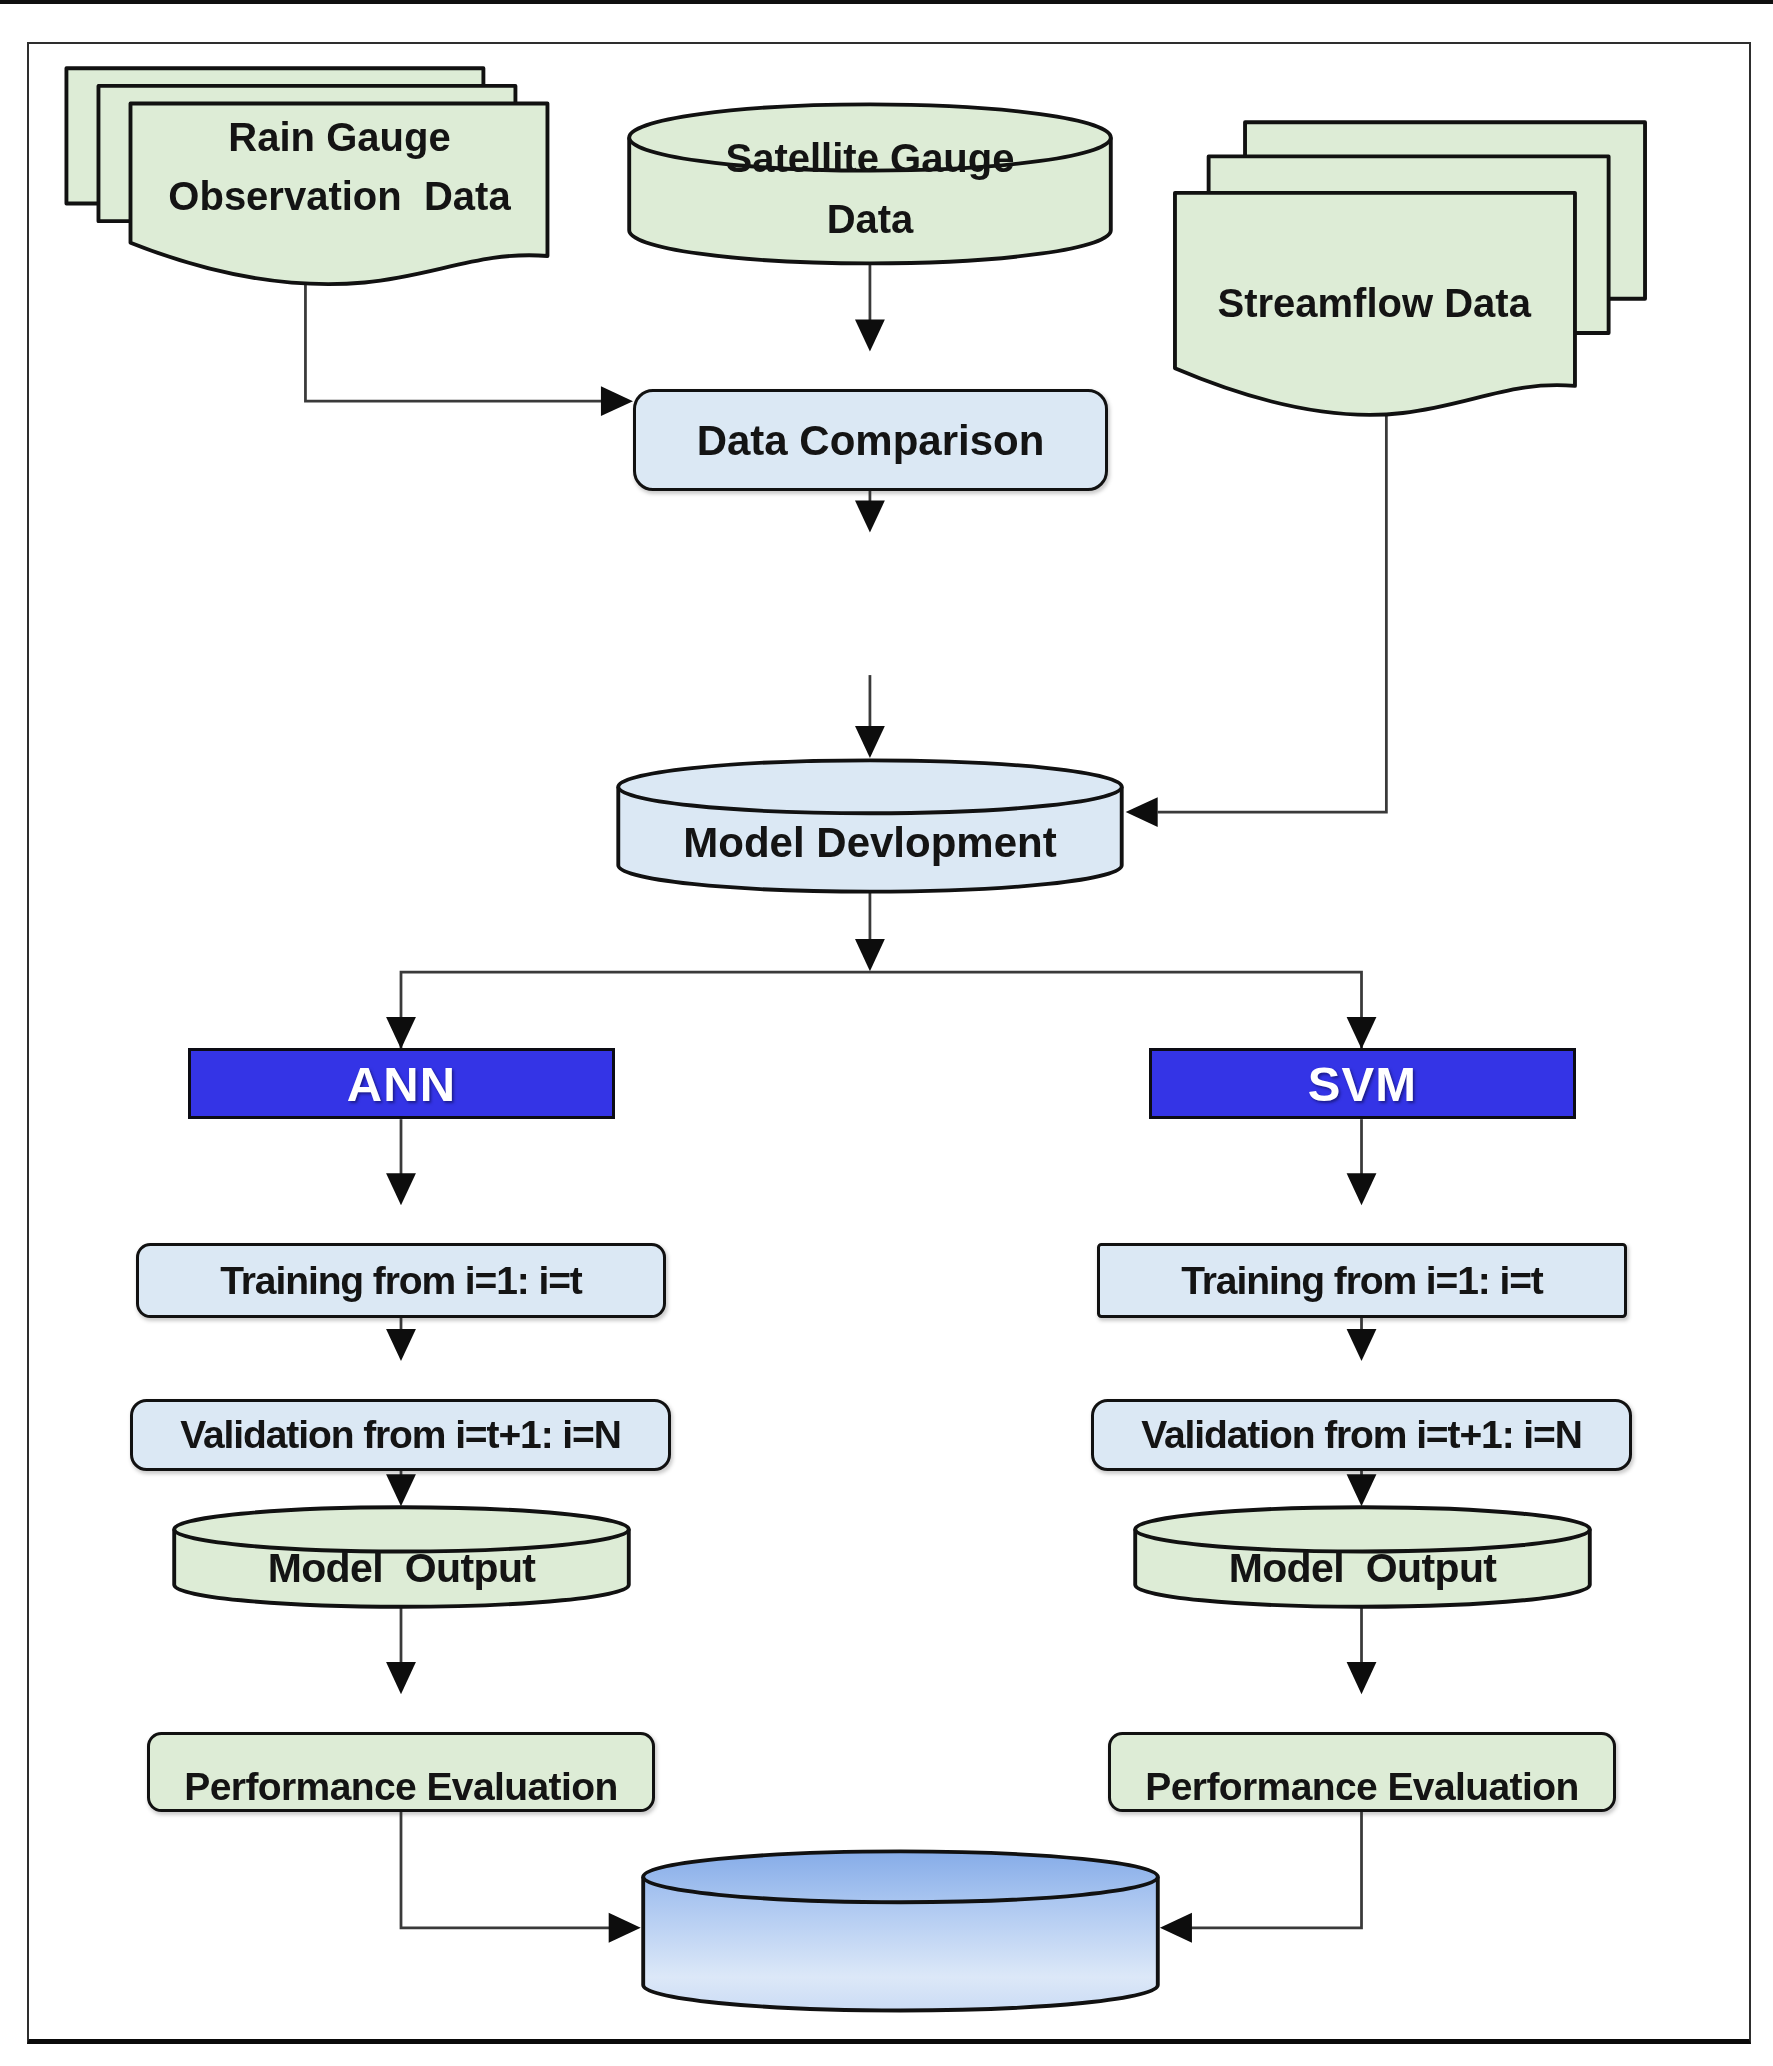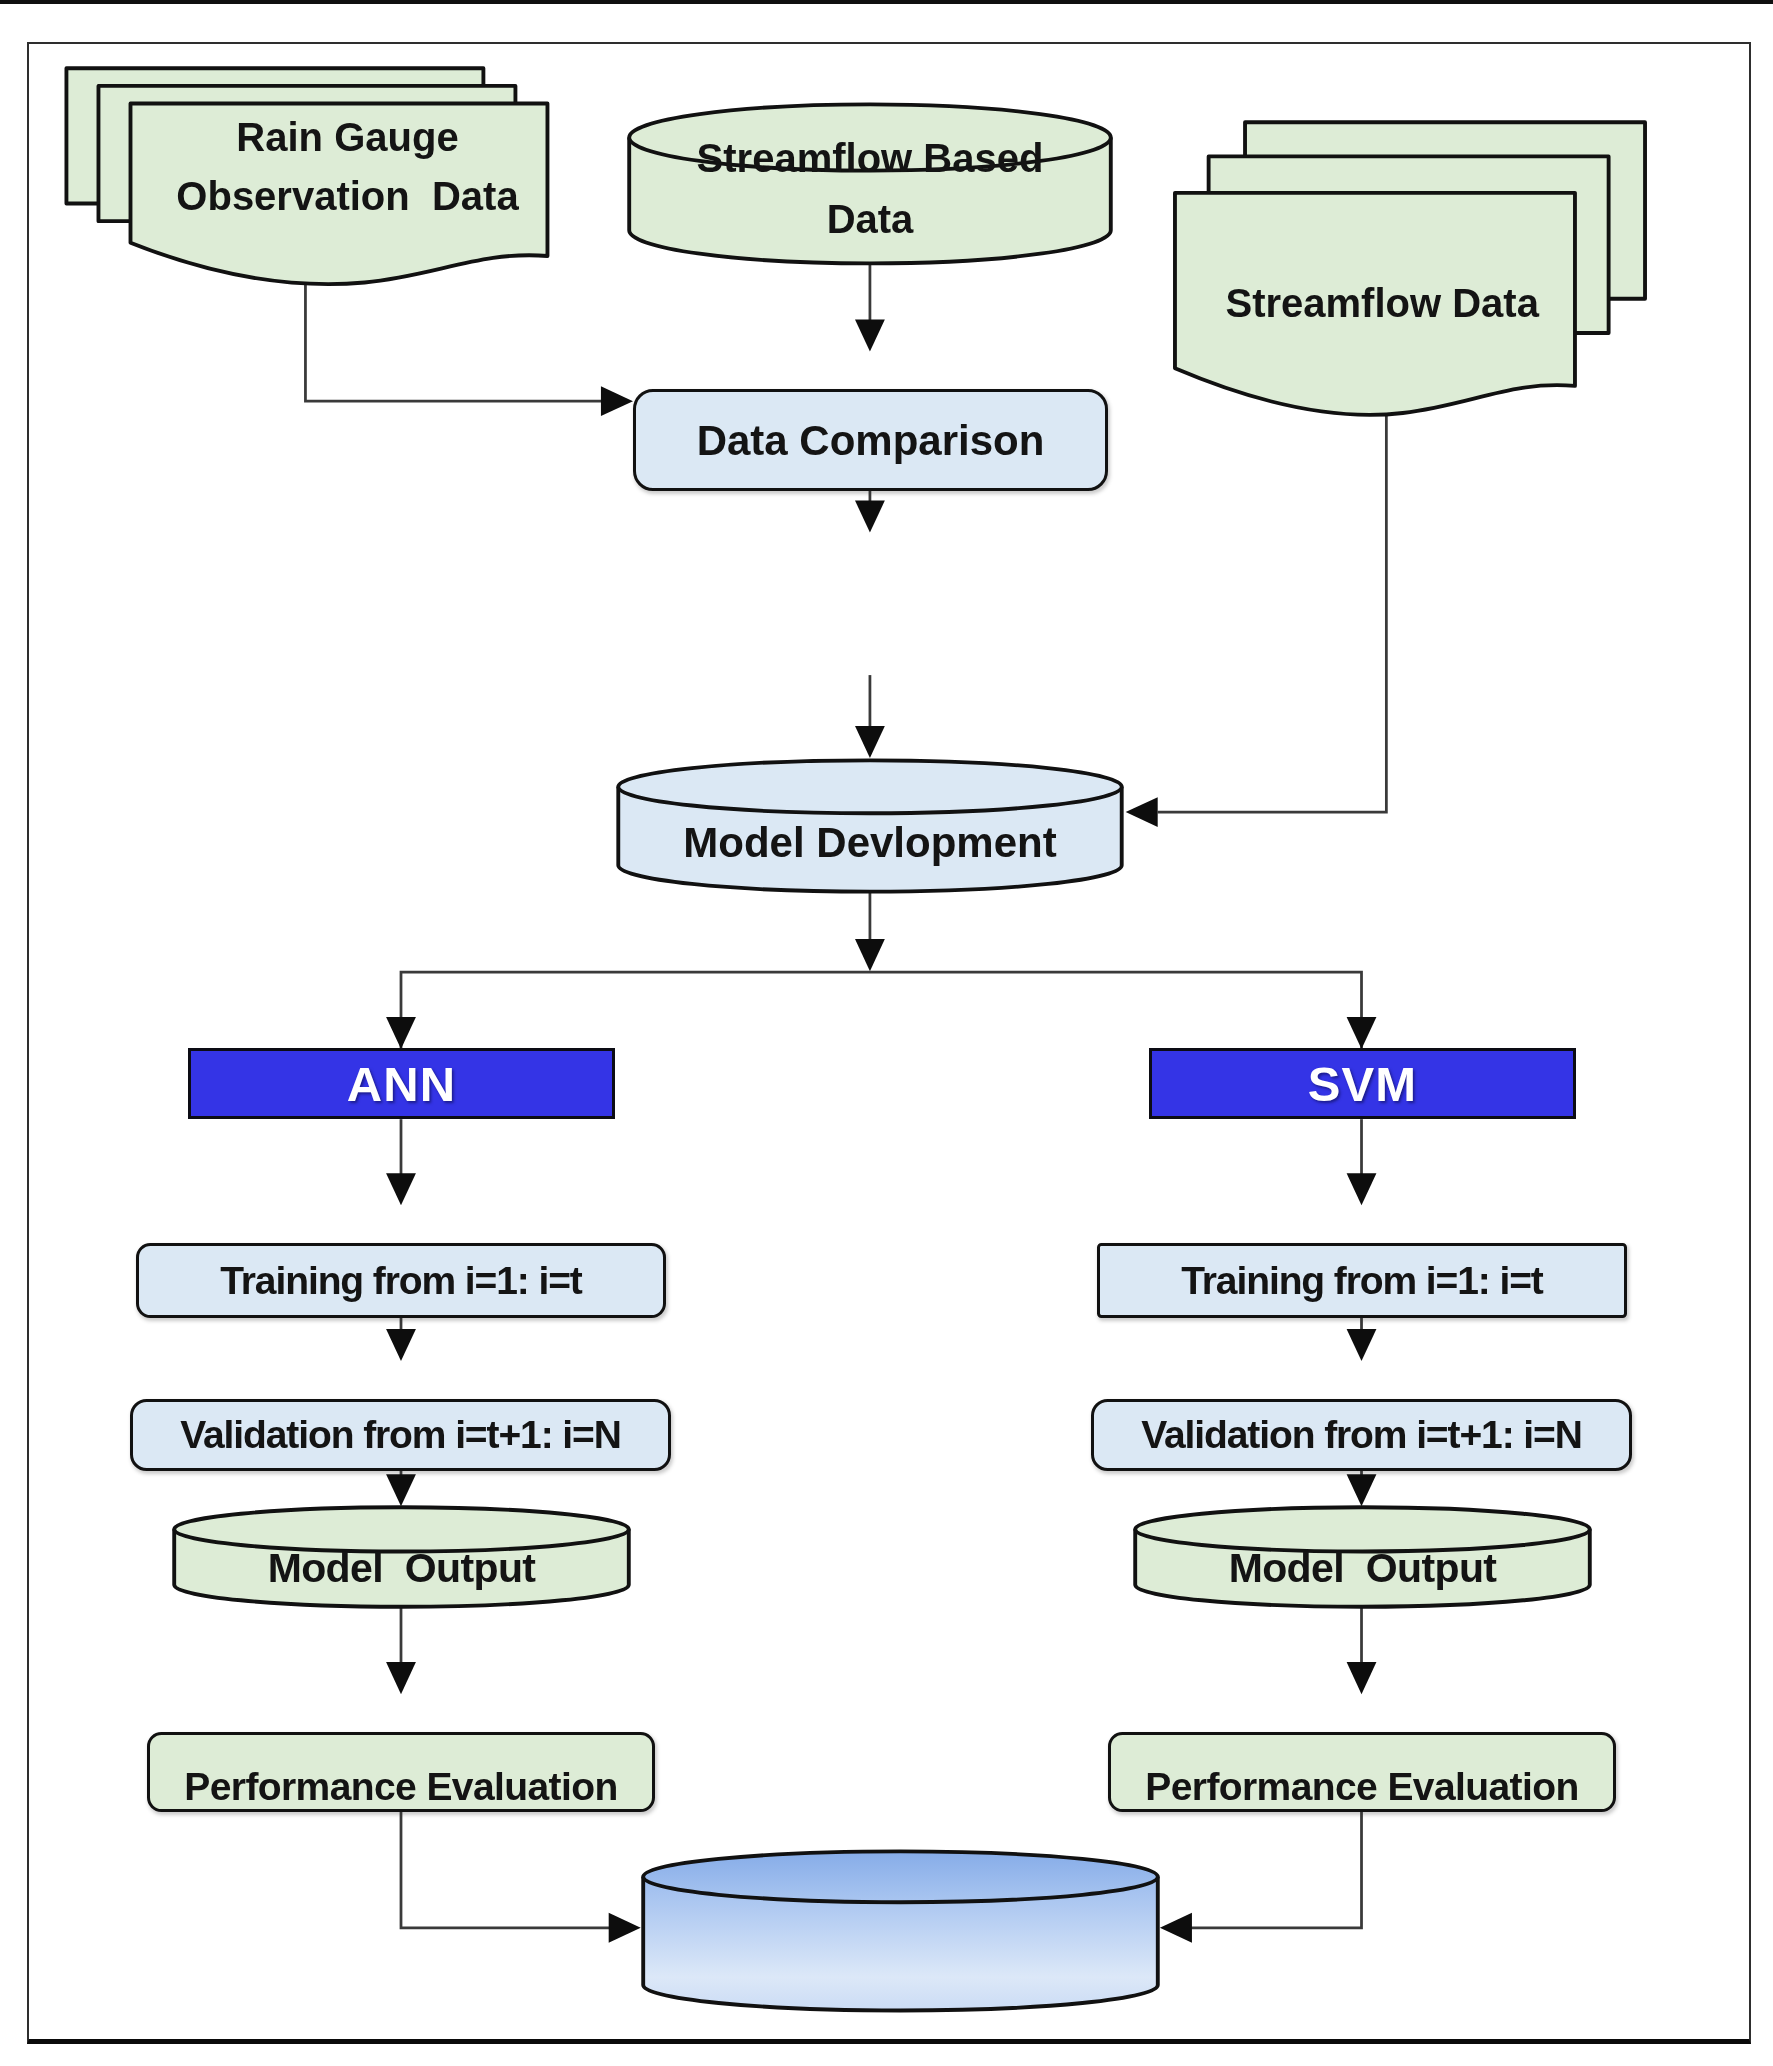--- a/index.html
+++ b/index.html
@@ -18,21 +18,21 @@
          text-align:center;font-weight:bold;color:var(--label-text,#141414);white-space:pre-wrap;z-index:3;}
   .label span{display:block;}
   .box{position:absolute;box-sizing:border-box;z-index:2;border:3.9px solid var(--shape-stroke,#111);
        display:flex;align-items:center;justify-content:center;text-align:center;font-weight:bold;
        color:var(--label-text,#141414);white-space:pre-wrap;}
   .proc{background:var(--process-fill,#dbe8f4);}
   .src{background:var(--source-fill,#ddecd6);align-items:flex-end;}
   .model-box{background:var(--model-fill,#3434e6);border-color:#0c0c14;color:var(--model-text,#fff);
        text-shadow:1.7px 2.2px 2.8px rgba(10,10,70,0.55);}
   .soft{box-shadow:1.7px 2.2px 3.9px rgba(50,50,50,0.25);margin-top:39px;}
-  .fs-src{font-size:40px;line-height:59px;padding-left:8px;}
+  .fs-src{font-size:40px;line-height:59px;}
   .fs-sat{font-size:40px;line-height:61px;}
   .fs-proc{font-size:42px;line-height:55px;}
   .fs-model{font-size:49px;letter-spacing:1.1px;}
   .fs-step{font-size:39px;letter-spacing:-1.1px;}
   .fs-out{font-size:41px;letter-spacing:-0.6px;}
   .fs-pe{font-size:39px;letter-spacing:-0.6px;}
   .fs-comp{font-size:40px;letter-spacing:-0.6px;}
 </style>
 </head>
 <body>
@@ -129,21 +129,21 @@
       <span>Observation  Data</span>
     </div>
   </div>
 
   <div class="node" style="left:627px;top:102px;width:486px;height:166px;">
     <svg width="486" height="166" viewBox="0 0 880 300">
       <path class="shape-stroke" style="fill:var(--source-fill,#ddecd6);" d="M4,64 V232 A436,60 0 0 0 876,232 V64"></path>
       <ellipse class="shape-stroke" style="fill:var(--source-fill,#ddecd6);" cx="440" cy="64" rx="436" ry="60"></ellipse>
     </svg>
     <div class="label fs-sat" style="left:0;top:26px;width:486px;height:122px;">
-      <span>Streamflow Based</span>
+      <span>Satellite Gauge</span>
       <span>Data</span>
     </div>
   </div>
 
   <div class="node" style="left:1171px;top:120px;width:478px;height:320px;">
     <svg width="478" height="320" viewBox="0 0 866 580">
       <rect x="134" y="4" width="725" height="320" class="shape-stroke" style="fill:var(--source-fill,#ddecd6);"></rect>
       <rect x="68" y="66" width="725" height="320" class="shape-stroke" style="fill:var(--source-fill,#ddecd6);"></rect>
       <path class="shape-stroke" style="fill:var(--source-fill,#ddecd6);" d="M7,132 H732 V482 C 618,472 544,516 420,531 C 290,546 148,510 7,450 Z"></path>
     </svg>

